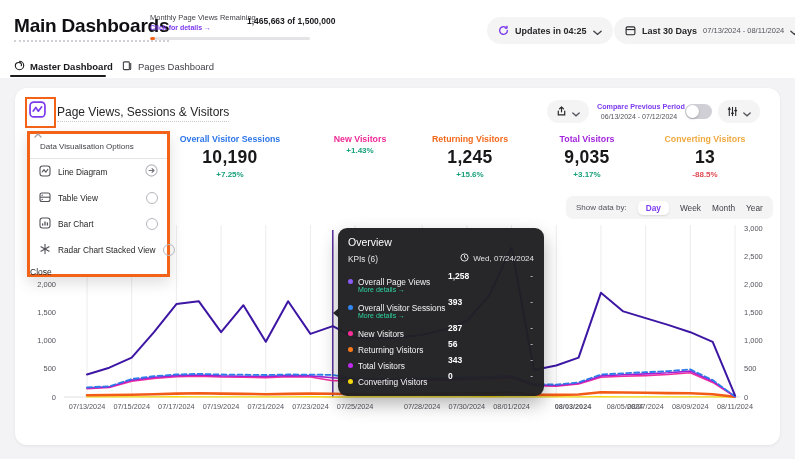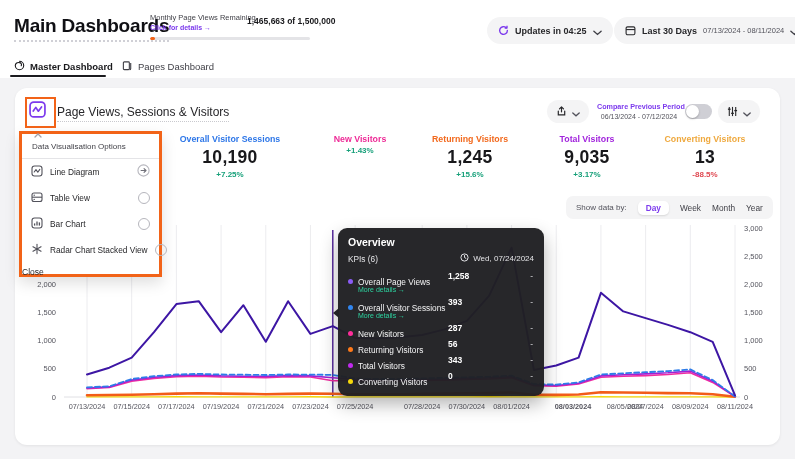--- a/index.html
+++ b/index.html
@@ -38,21 +38,21 @@
   .mini-pill{position:absolute;background:#f4f4f5;border-radius:13px;display:flex;align-items:center;gap:5px;padding:0 9px;height:23px;box-sizing:border-box;cursor:pointer;}
   #export-pill{left:547px;top:100px;}
   #settings-pill{left:718px;top:100px;}
   #compare{left:597px;top:102px;width:84px;text-align:center;}
   .compare-label{font-size:7.2px;font-weight:700;color:#7c3aed;white-space:nowrap;}
   .compare-range{font-size:7px;color:#52525b;margin-top:2px;white-space:nowrap;}
   #toggle{left:685px;top:104px;width:27px;height:15px;border-radius:8px;background:#cfcfd5;cursor:pointer;}
   .knob{position:absolute;left:1px;top:1px;width:13px;height:13px;border-radius:50%;background:#fff;box-shadow:0 1px 2px rgba(0,0,0,.25);}
 
   
-  #vis-panel{left:19px;top:131px;width:143px;height:146px;background:#fff;border:3px solid #f26318;box-sizing:border-box;z-index:5;box-shadow:0 6px 14px rgba(0,0,0,.13);}
+  #vis-panel{left:27px;top:131px;width:143px;height:146px;background:#fff;border:3px solid #f26318;box-sizing:border-box;z-index:5;box-shadow:0 6px 14px rgba(0,0,0,.13);}
   .vp-title{margin:8px 10px 7px;font-size:8px;color:#3f3f46;}
   .vp-divider{height:1px;background:#e4e4e7;}
   .vp-item{display:flex;align-items:center;height:26px;padding:0 9px;gap:7px;cursor:pointer;}
   .vp-label{font-size:8.3px;color:#27272a;flex:1;white-space:nowrap;}
   .vp-radio{width:12px;height:12px;border:1.3px solid #b6b6bd;border-radius:50%;box-sizing:border-box;flex:0 0 auto;}
   .vp-close{text-align:left;font-size:8.5px;color:#27272a;margin-top:4px;cursor:pointer;}
 
   
   .kpi{position:absolute;top:134px;width:124px;text-align:center;}
   .kpi-label{font-size:8.8px;font-weight:700;white-space:nowrap;}
@@ -68,21 +68,21 @@
   
   #chart-svg{left:0;top:0;width:795px;height:459px;z-index:1;pointer-events:none;}
   .yl{position:absolute;font-size:7.5px;color:#55555e;width:34px;}
   .yl.left{left:22px;text-align:right;}
   .yl.right{left:744px;text-align:left;}
   .xl{position:absolute;top:402px;font-size:7.3px;color:#55555e;width:56px;text-align:center;white-space:nowrap;}
 
   
   #tooltip{left:338px;top:228px;width:206px;height:168px;background:rgba(32,32,35,.97);border-radius:9px;z-index:6;padding:8px 10px;box-sizing:border-box;color:#fff;box-shadow:0 8px 18px rgba(0,0,0,.3);}
   .tt-caret{position:absolute;left:-5px;top:80px;width:0;height:0;border-top:5px solid transparent;border-bottom:5px solid transparent;border-right:6px solid #222225;}
-  .tt-title{font-size:10.5px;font-weight:700;}
+  .tt-title{font-size:10.5px;font-weight:400;}
   .tt-meta{display:flex;justify-content:space-between;align-items:center;margin:5px 0 7px;}
   .tt-kpis{font-size:8.3px;color:#e4e4e7;}
   .tt-date{font-size:8px;color:#e4e4e7;display:flex;gap:4px;align-items:center;}
   .tt-row{position:relative;height:13px;margin-bottom:3px;}
   .tt-dot{display:inline-block;width:5px;height:5px;border-radius:50%;margin-right:5px;vertical-align:1px;}
   .tt-name{font-size:8.3px;color:#f4f4f5;}
   .tt-val{position:absolute;left:100px;top:0;font-size:8.5px;font-weight:700;color:#fff;}
   .tt-dash{position:absolute;right:1px;top:0;font-size:8.5px;color:#d4d4d8;}
   .tt-more{font-size:7px;color:#2dd4a0;margin:-1px 0 4px 10px;cursor:pointer;}
 </style>

